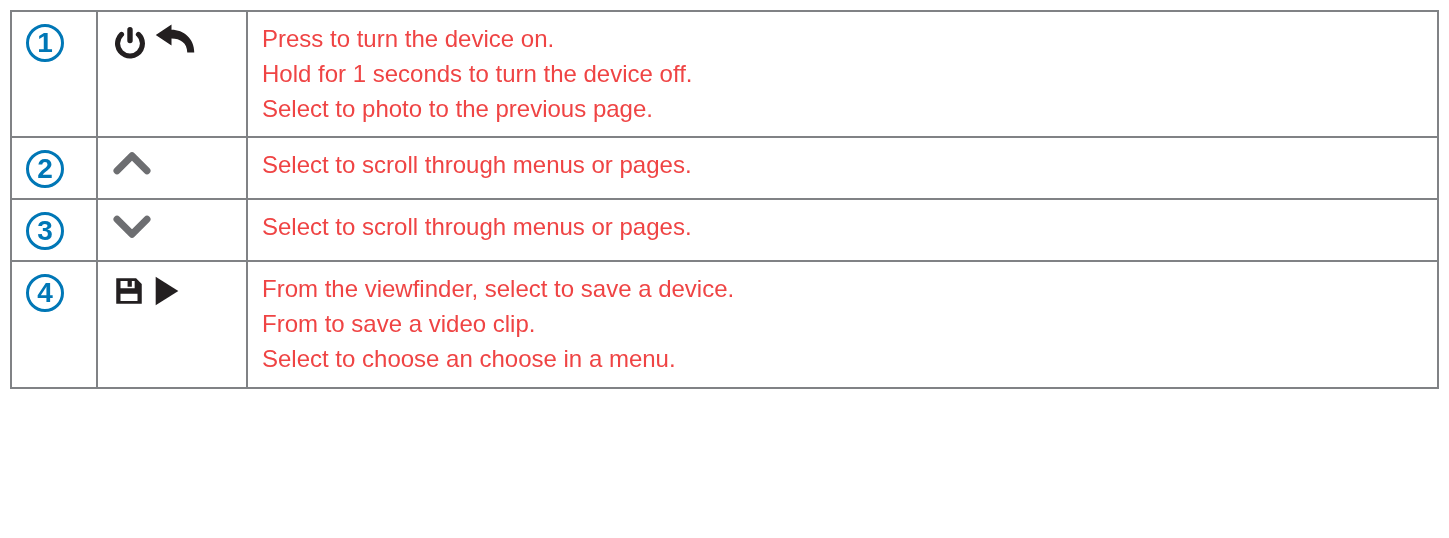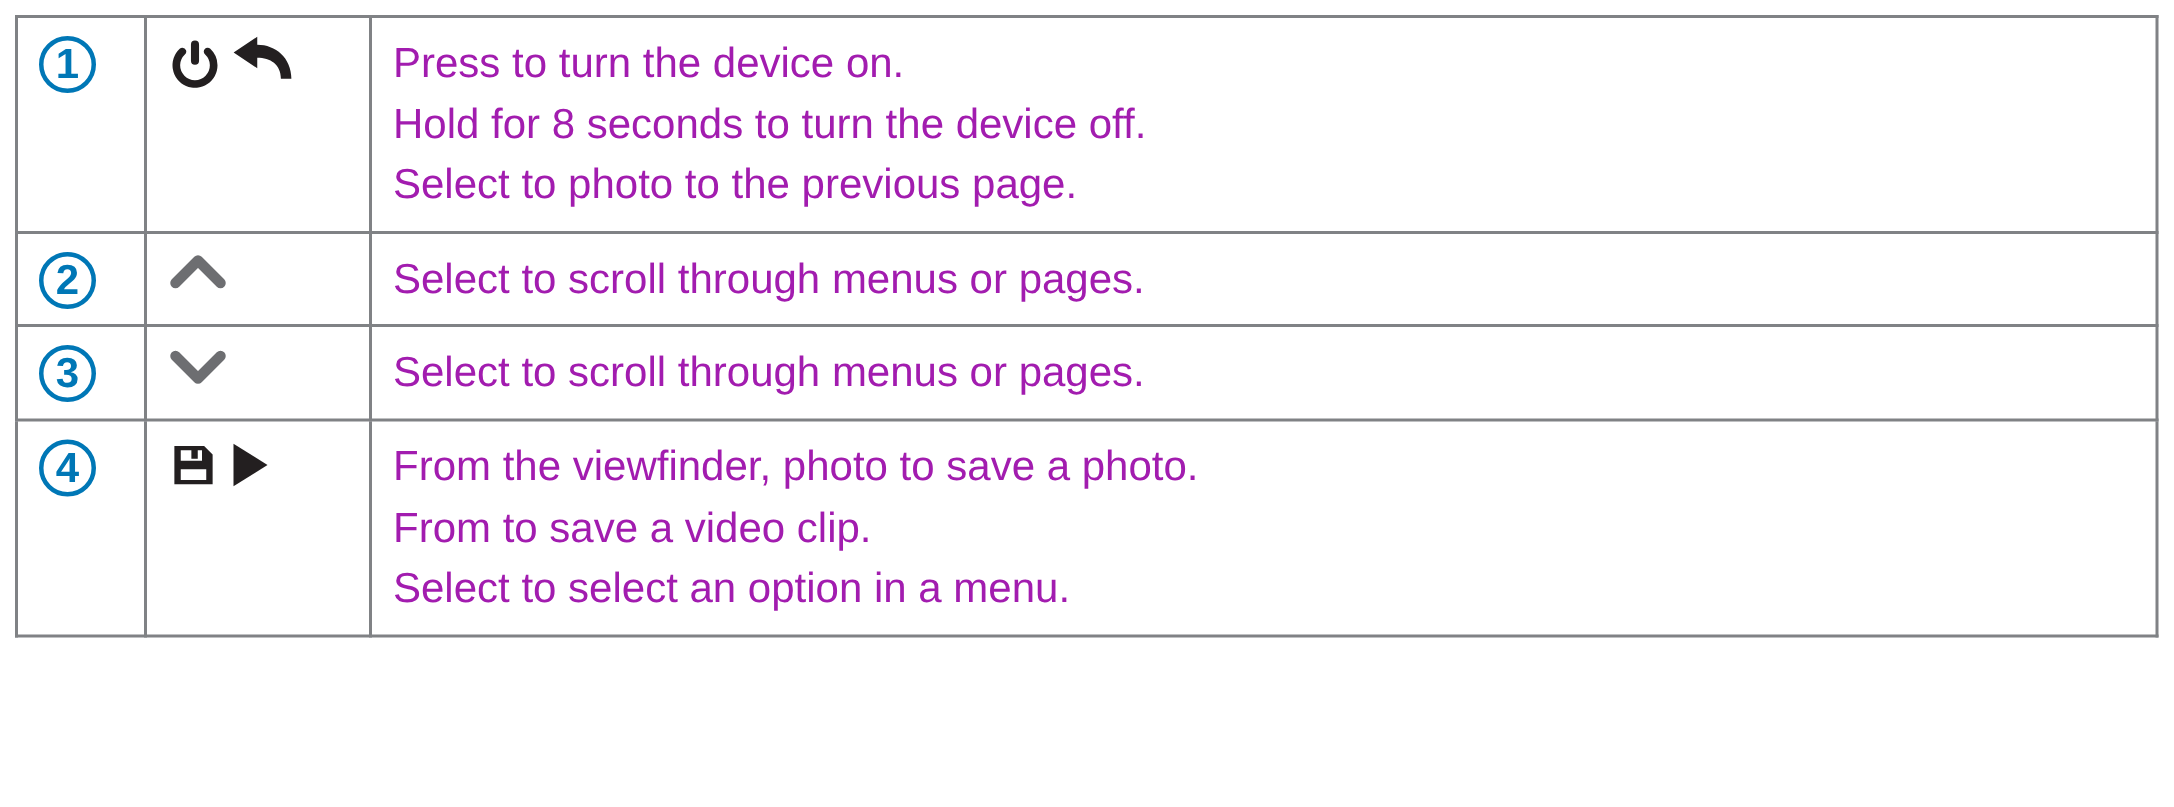--- a/index.html
+++ b/index.html
@@ -35,22 +35,22 @@
       font-weight: 600;
       line-height: 1;
       margin-top: 2px;
     }
     .icon-cell svg {
       display: inline-block;
       vertical-align: top;
       margin-top: 2px;
     }
     .desc {
-      color: #a21caf;
-      font-size: 28px;
+      color: #ef4444;
+      font-size: 24px;
       line-height: 1.45;
     }
     .desc .line { display: block; }
   </style>
 </head>
 <body>
 
 <table class="controls">
   <colgroup>
     <col class="col-num">
@@ -61,21 +61,21 @@
       <tr>
         <td><span class="circled-num">1</span></td>
         <td class="icon-cell"><span style="margin-right: 6px;"><svg width="36" height="36" viewBox="0 0 24 24">
               <path fill="#231f20" d="M12 2a1.8 1.8 0 0 0-1.8 1.8v7.2a1.8 1.8 0 0 0 3.6 0V3.8A1.8 1.8 0 0 0 12 2zm-5.6 3.2a1.7 1.7 0 0 0-1.2.5A10 10 0 1 0 22 13a10 10 0 0 0-3.2-7.3 1.7 1.7 0 1 0-2.3 2.5 6.6 6.6 0 1 1-9 0 1.7 1.7 0 0 0-1.1-3z"></path>
             </svg></span><span style="margin-right: 6px;"><svg width="42" height="36" viewBox="0 0 24 20">
               <path fill="#231f20" d="M10 3V0L1 6l9 6V8c5 0 9 2.5 9 8h4c0-8-6-13-13-13z"></path>
             </svg></span></td>
         <td>
           <div class="desc">
             <span class="line">Press to turn the device on.</span>
-            <span class="line">Hold for 8 seconds to turn the device off.</span>
+            <span class="line">Hold for 1 seconds to turn the device off.</span>
             <span class="line">Select to photo to the previous page.</span>
           </div>
         </td>
       </tr>
       <tr>
         <td><span class="circled-num">2</span></td>
         <td class="icon-cell"><span style="margin-right: 6px;"><svg width="40" height="28" viewBox="0 0 24 16">
               <path fill="none" stroke="#6d6e71" stroke-width="4.2" stroke-linecap="round" stroke-linejoin="round" d="M3 12 12 3l9 9"></path>
             </svg></span></td>
         <td>
@@ -97,20 +97,20 @@
       </tr>
       <tr>
         <td><span class="circled-num">4</span></td>
         <td class="icon-cell"><span style="margin-right: 6px;"><svg width="34" height="34" viewBox="0 0 24 24">
               <path fill="#231f20" d="M3 3h14l4 4v14H3V3zm3 2v5h10V5h-2v4h-3V5H6zm0 9v5h12v-5H6z"></path>
             </svg></span><span style="margin-right: 6px;"><svg width="30" height="34" viewBox="0 0 20 24">
               <path fill="#231f20" d="M2 2l16 10L2 22V2z"></path>
             </svg></span></td>
         <td>
           <div class="desc">
-            <span class="line">From the viewfinder, photo to save a photo.</span>
+            <span class="line">From the viewfinder, select to save a device.</span>
             <span class="line">From to save a video clip.</span>
-            <span class="line">Select to select an option in a menu.</span>
+            <span class="line">Select to choose an choose in a menu.</span>
           </div>
         </td>
       </tr>
     </tbody>
 </table>
 
 </body></html>

